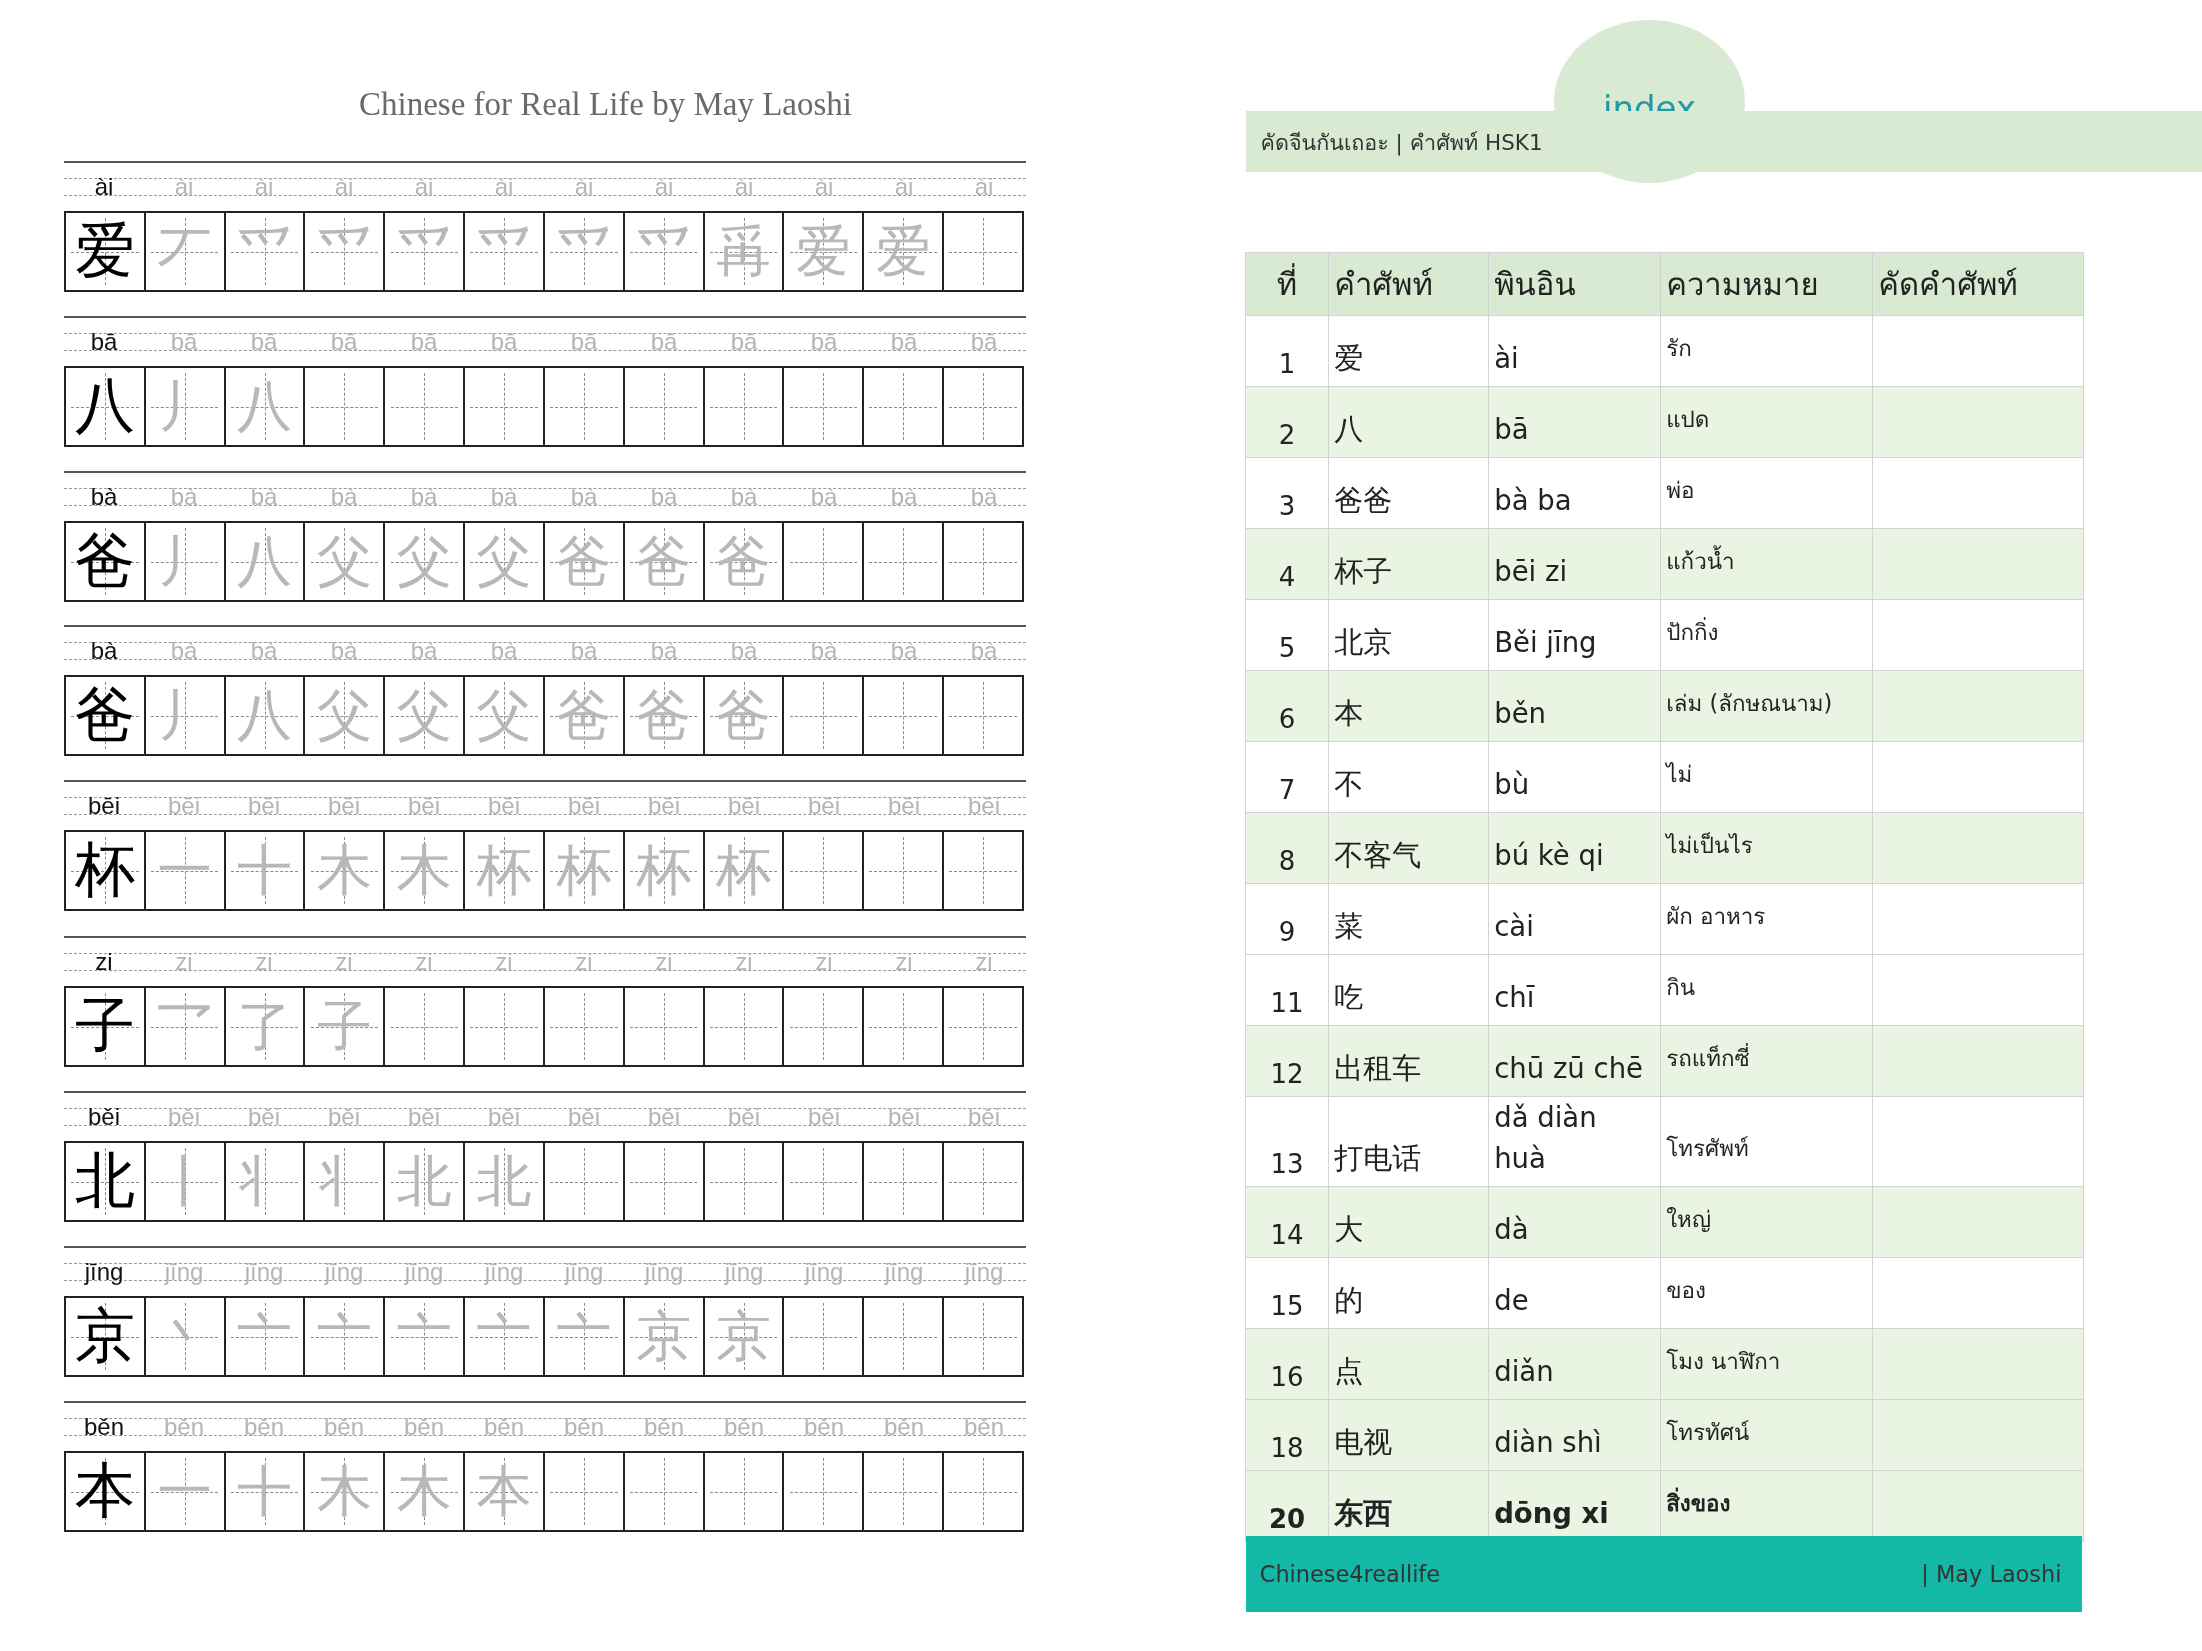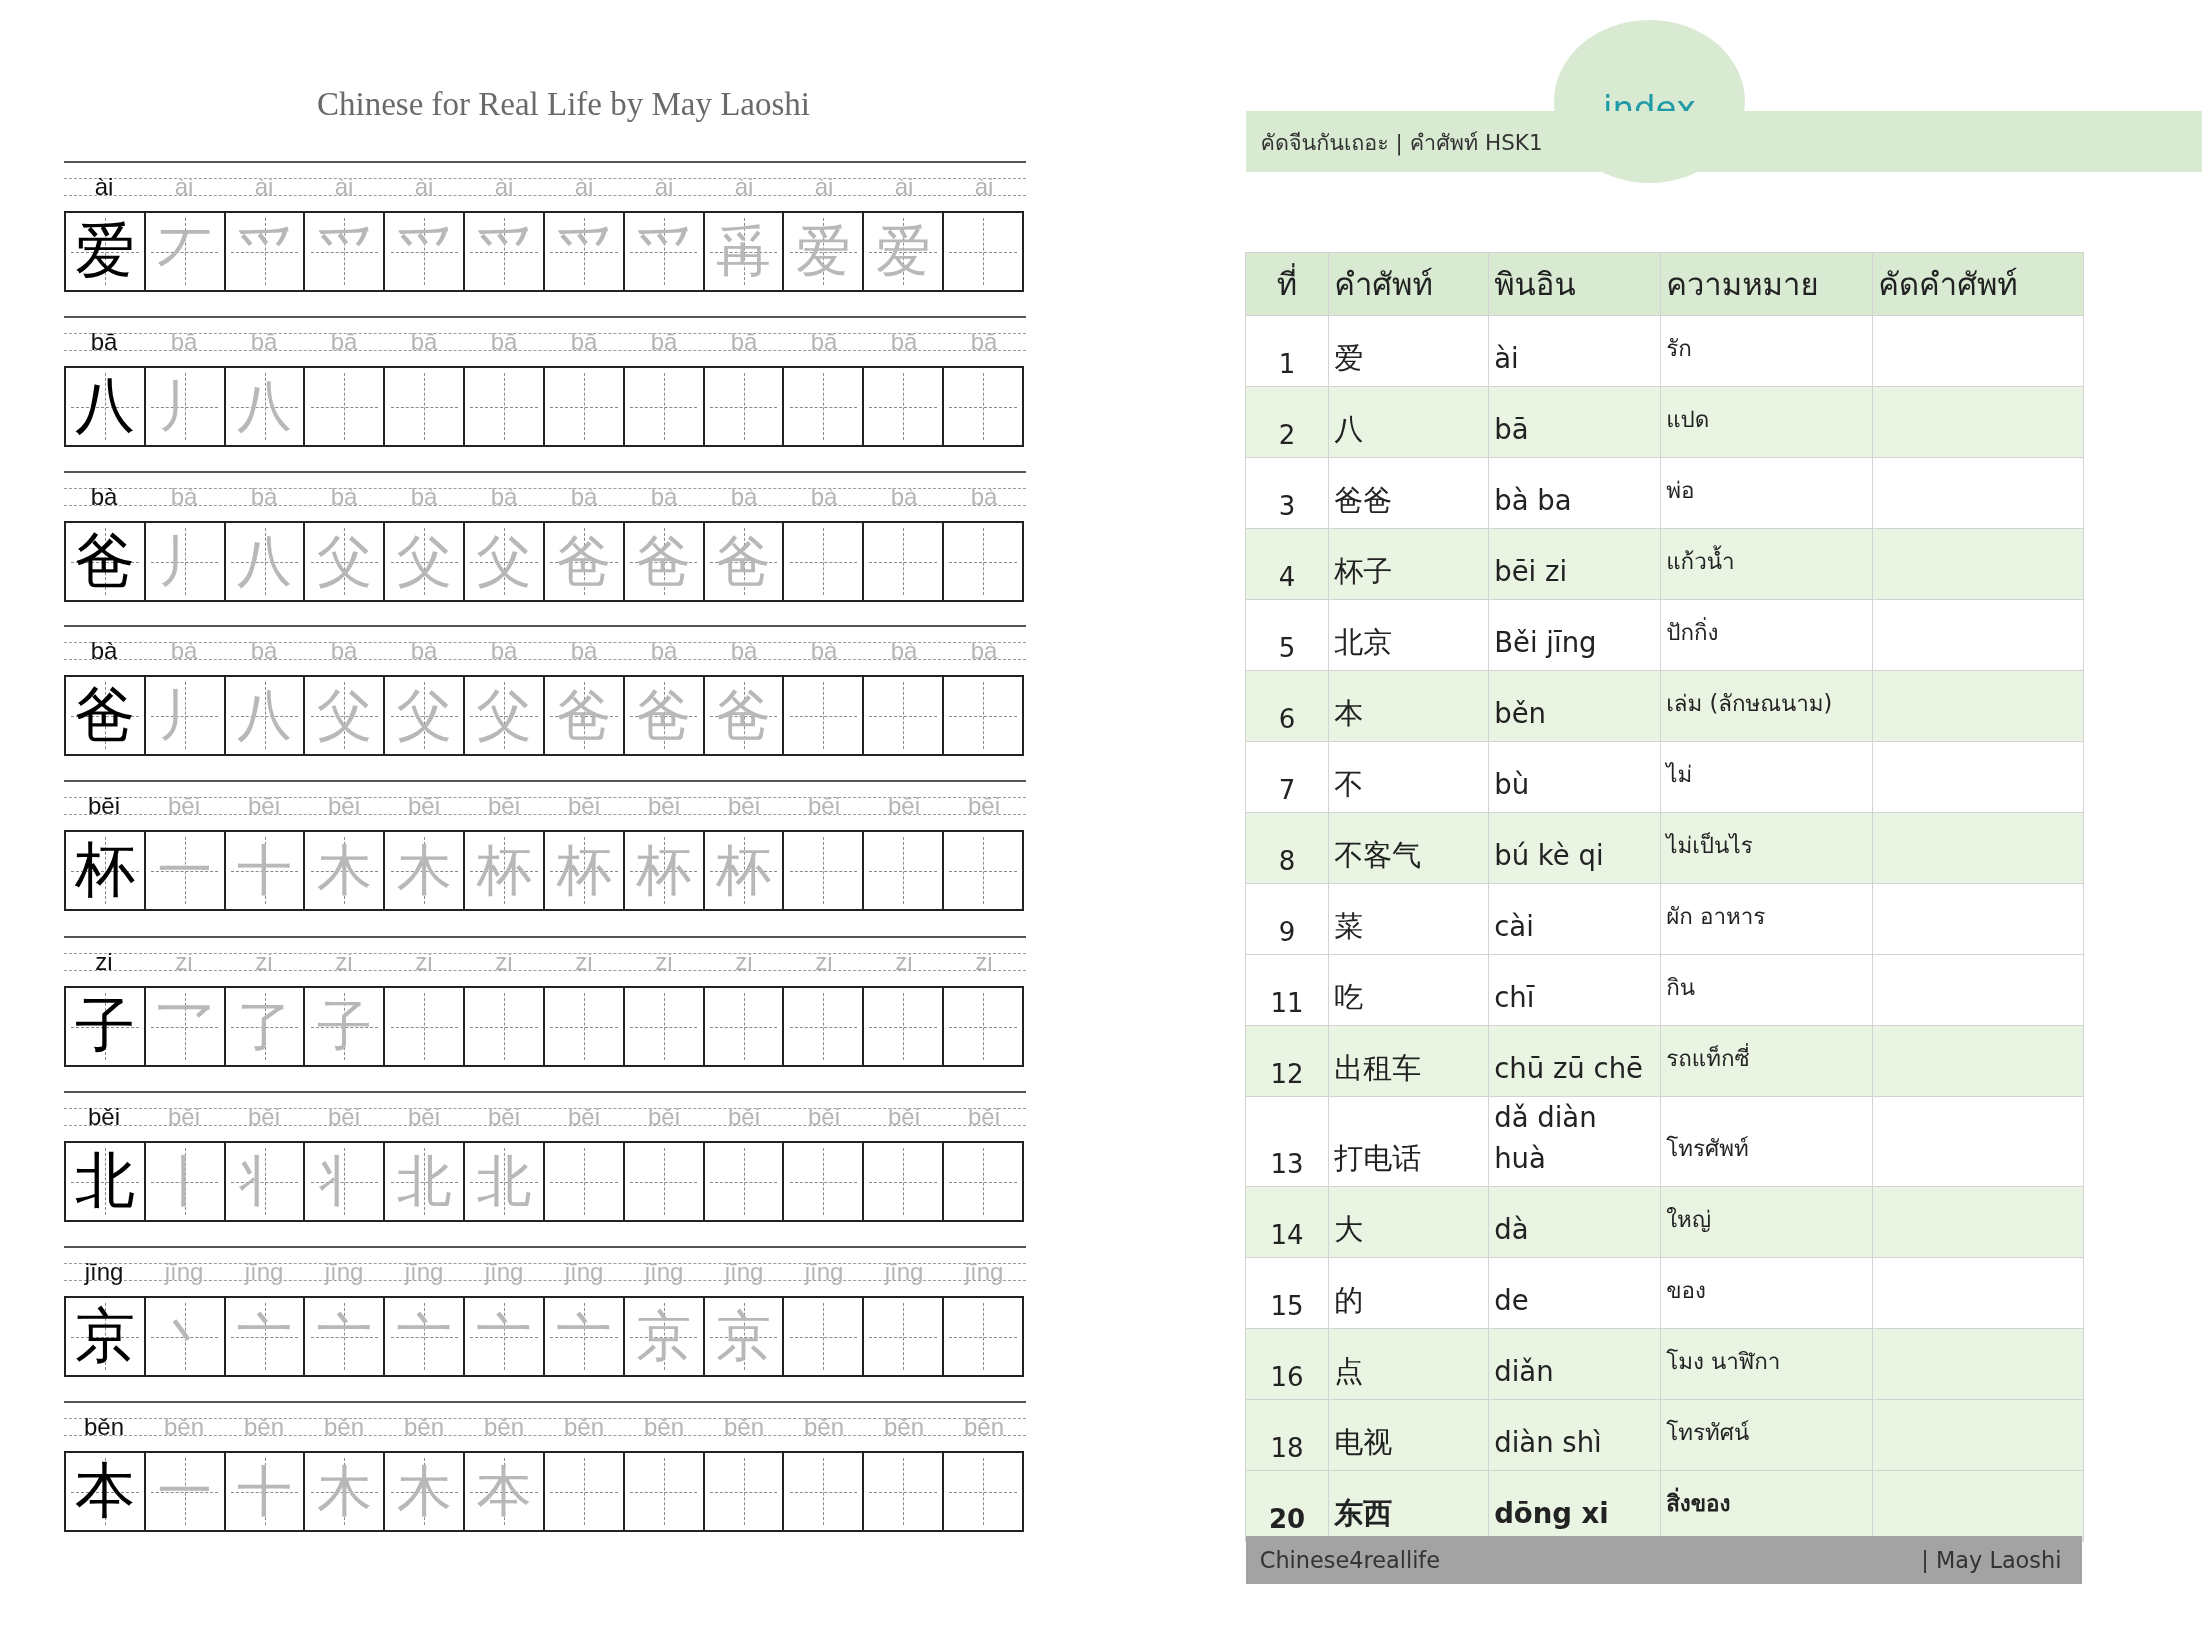--- a/index.html
+++ b/index.html
@@ -1,21 +1,21 @@
 <!DOCTYPE html>
 <html style="font-size:13.8px"><head>
 <meta charset="utf-8">
 <style>
   html, body { margin:0; padding:0; }
   body { width:2203px; height:1652px; background:#ffffff; position:relative; overflow:hidden;
          font-family:"DejaVu Sans", sans-serif; color:#222; }
 
   
   .ws-title { position:absolute; left:0; width:1127px; top:86px; text-align:center;
-              font-family:"Liberation Serif", serif; font-size:33px; color:#6a6a6a; }
+              font-family:"Liberation Serif", serif; font-size:33px; color:#6a6a6a;padding-left:42px; }
   .block { position:absolute; left:64px; width:962px; height:155px; }
   .block .topline { position:absolute; left:0; right:0; top:0; height:0; border-top:2.6px solid #555; }
   .block .dash1, .block .dash2 { position:absolute; left:0; right:0; height:0; border-top:1.7px dashed #9a9a9a; }
   .block .dash1 { top:17px; } .block .dash2 { top:34px; }
   .block .pinyin-row { position:absolute; left:0; right:0; top:12px; height:27.5px; display:flex; }
   .block .py { width:80px; text-align:center; font-family:"Liberation Sans", sans-serif; font-size:24px; line-height:27.5px; color:#b5b5b5; }
   .block .py.first { color:#111; }
   .block .boxes { position:absolute; left:0; top:50px; width:958px; height:77px; display:flex;
                   border:2.6px solid #222; border-left:none; }
   .cell { position:relative; width:80px; height:77px; border-left:2.6px solid #222; box-sizing:border-box; }
@@ -38,21 +38,21 @@
   table.vocab th, table.vocab td { border:1.7px solid #d3d3d3; padding:0 5.2px; vertical-align:bottom; }
   table.vocab th { background:#d9ead3; height:62px; font-weight:normal; font-size:31px; text-align:left; vertical-align:middle; color:#222; }
   table.vocab td { height:50px; font-size:27.5px; color:#222; }
   table.vocab tr.alt td { background:#eaf4e3; }
   table.vocab td.num { text-align:center; font-family:"DejaVu Sans", sans-serif; font-size:26px; padding-bottom:6.9px; }
   table.vocab td.word { font-family:"DejaVu Sans", sans-serif; font-size:29px; padding-bottom:6.9px; }
   table.vocab td.py { font-family:"DejaVu Sans", sans-serif; font-size:27.5px; padding-bottom:6.9px; line-height:41px; }
   table.vocab td.mean { font-size:22.4px; padding-bottom:20px; }
   table.vocab th.c1 { text-align:center; }
 
-  .footer { position:absolute; left:1246px; top:1536px; width:836px; height:48px; background:#a3a3a3;
+  .footer { position:absolute; left:1246px; top:1536px; width:836px; height:76px; background:#14b8a6;
             display:flex; align-items:center; justify-content:space-between; }
   .footer span { font-size:22.4px; color:#333; }
   .footer .fl { margin-left:13.8px; } .footer .fr { margin-right:20.6px; }
 </style>
 </head>
 <body>
 
 <div>
   <div class="ws-title">Chinese for Real Life by May Laoshi</div>
   <div id="blocks">

